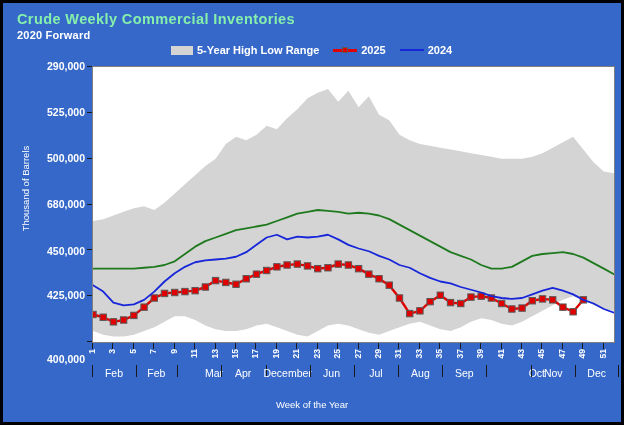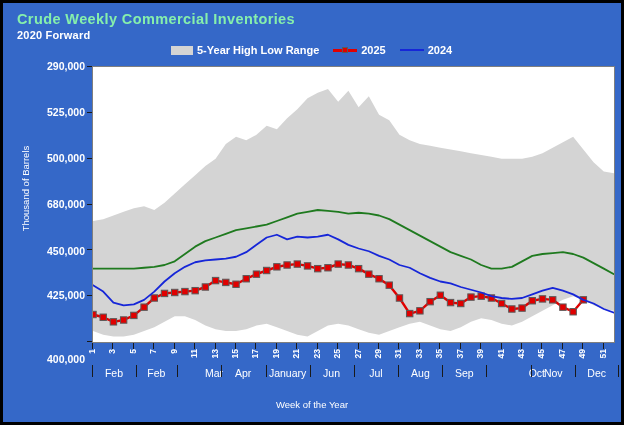--- a/index.html
+++ b/index.html
@@ -224,21 +224,21 @@
       <div class="xweek" style="left: 506.784px;">51</div>
       <div class="monthsep" style="left: 0px;"></div>
       <div class="month" style="left: 21.9637px;">Feb</div>
       <div class="monthsep" style="left: 43.9275px;"></div>
       <div class="month" style="left: 64.3588px;">Feb</div>
       <div class="monthsep" style="left: 84.7902px;"></div>
       <div class="month" style="left: 122px;">Mar</div>
       <div class="monthsep" style="left: 128.718px;"></div>
       <div class="month" style="left: 151.192px;">Apr</div>
       <div class="monthsep" style="left: 173.667px;"></div>
-      <div class="month" style="left: 195.63px;">January</div>
+      <div class="month" style="left: 195.63px;">December</div>
       <div class="monthsep" style="left: 217.594px;"></div>
       <div class="month" style="left: 239.558px;">Jun</div>
       <div class="monthsep" style="left: 261.522px;"></div>
       <div class="month" style="left: 283.996px;">Jul</div>
       <div class="monthsep" style="left: 306.471px;"></div>
       <div class="month" style="left: 328.434px;">Aug</div>
       <div class="monthsep" style="left: 350.398px;"></div>
       <div class="month" style="left: 372.362px;">Sep</div>
       <div class="monthsep" style="left: 394.325px;"></div>
       <div class="month" style="left: 416.8px; margin-left: 28px;">Oct</div>

